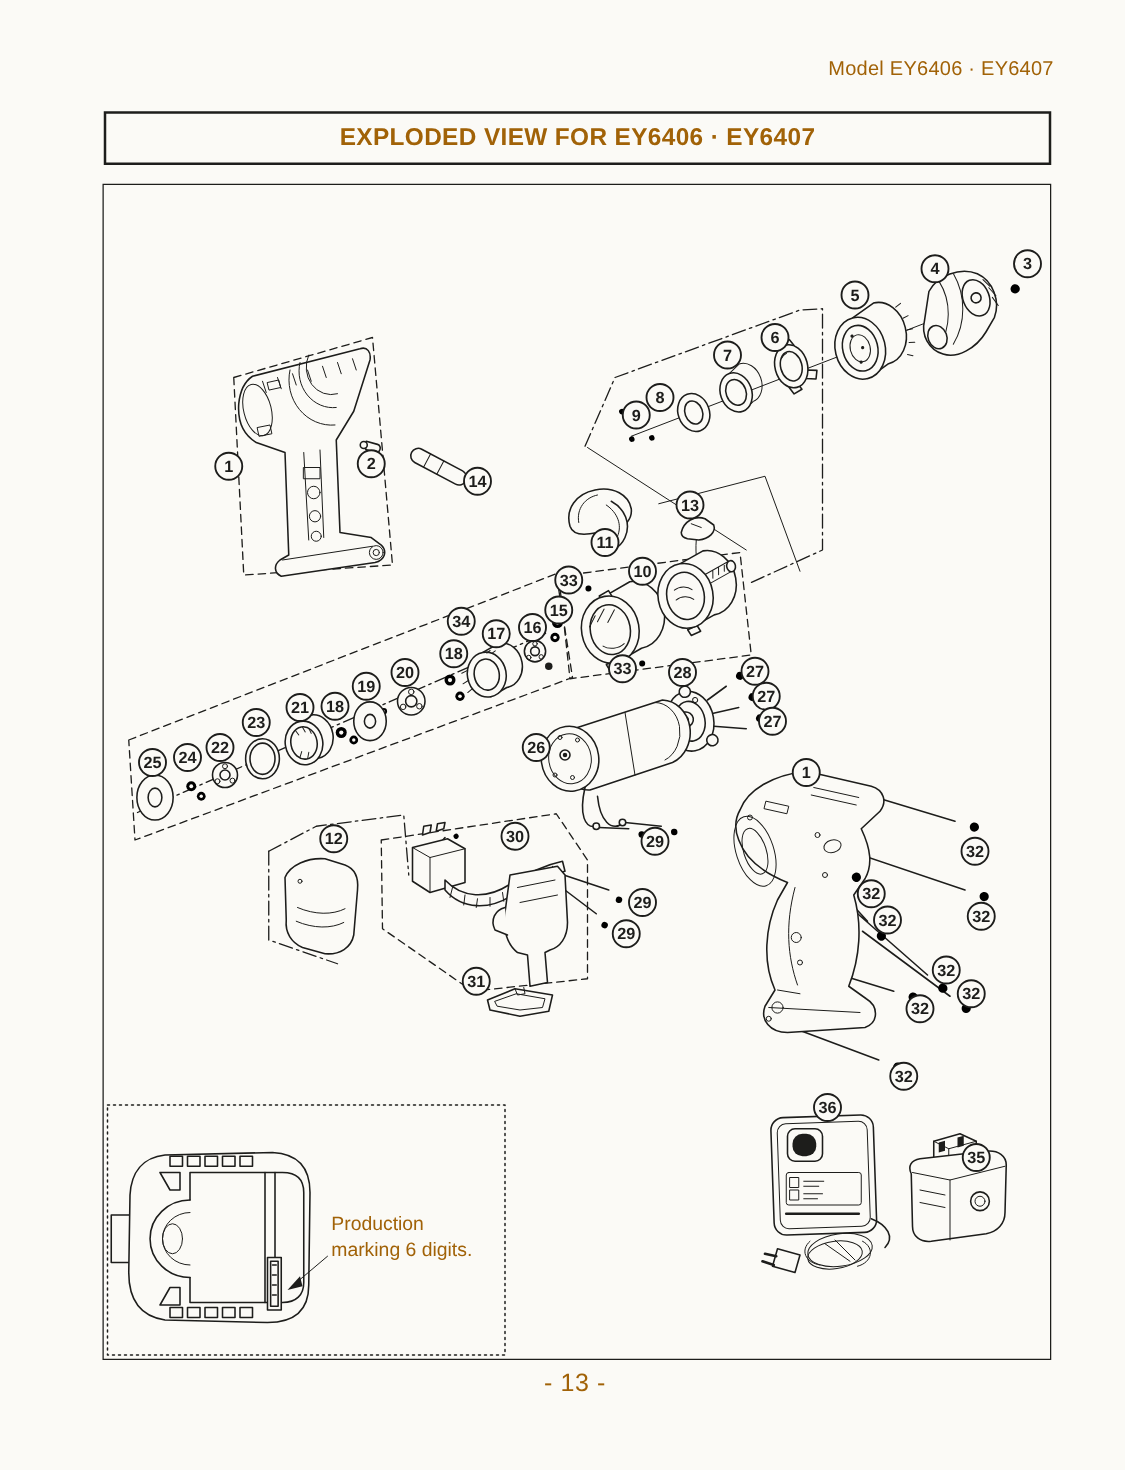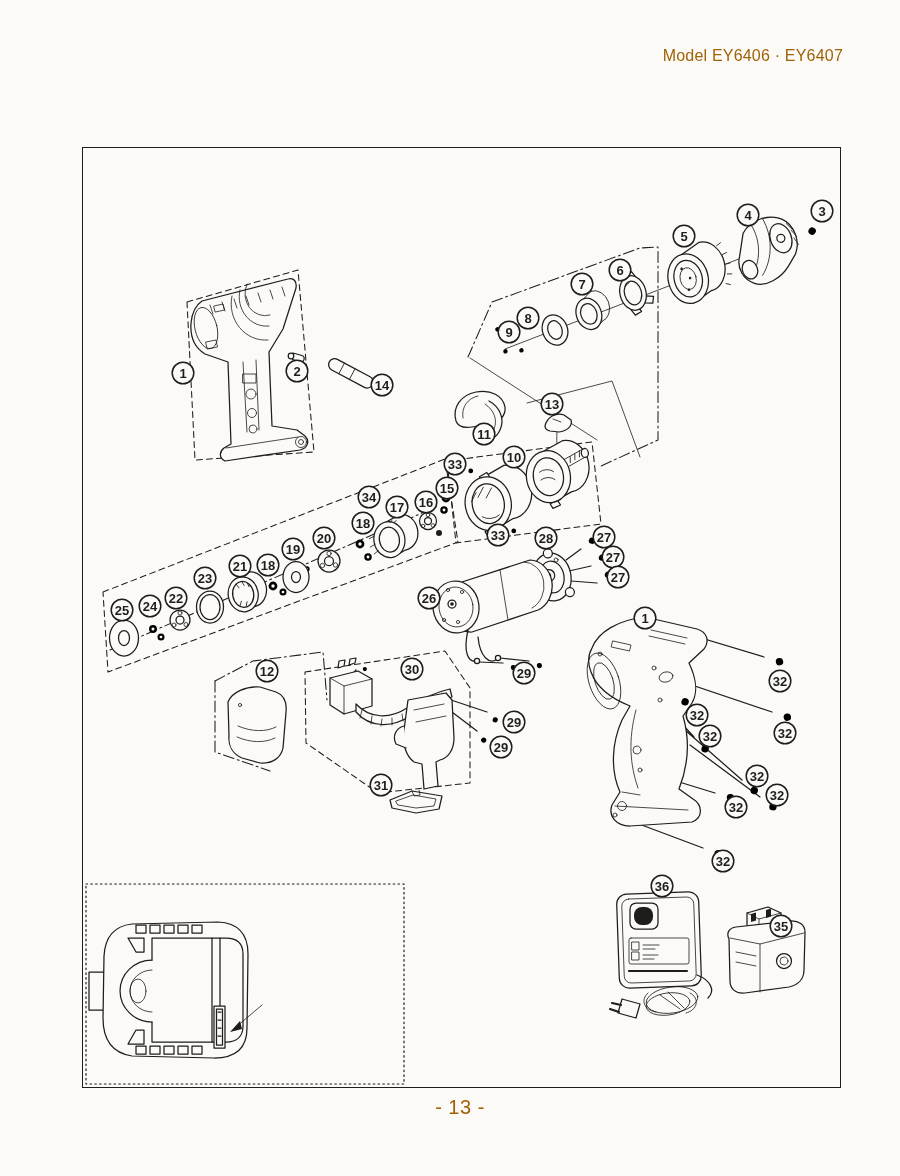--- a/index.html
+++ b/index.html
@@ -50,20 +50,23 @@
     fill:#1d1d1b;text-anchor:middle;stroke:none;
   }
 </style>
 </head>
 <body>
 
 <div class="page">
 
   <div class="header-model">Model EY6406 · EY6407</div>
 
+  <div class="title-box">
+    <span>EXPLODED VIEW FOR EY6406 · EY6407</span>
+  </div>
 
   <div class="frame"></div>
 
   <svg class="art" width="900" height="1176" viewBox="0 0 900 1176">
     <defs>
       <g id="scr">
         <path class="scr-shaft" d="M0,0 L11.5,6.3"></path>
         <path class="scr-thread" d="M2,-1 l2.2,4.6 M5,.6 l2.2,4.6 M8,2.2 l2.2,4.6"></path>
         <circle class="scr-head" cx="14.2" cy="7.8" r="3.7"></circle>
       </g>
@@ -599,15 +602,19 @@
           <circle cx="781" cy="926" r="10.8"></circle>
           <text x="781" y="930.6">35</text>
         </g>
         <g>
           <circle cx="662" cy="886" r="10.8"></circle>
           <text x="662" y="890.6">36</text>
         </g>
       </g>
   </svg>
 
+  <div class="inset-note">
+    <span>Production</span><br>
+    <span>marking 6 digits.</span>
+  </div>
 
   <div class="footer-page">- 13 -</div>
 </div>
 
 </body></html>

